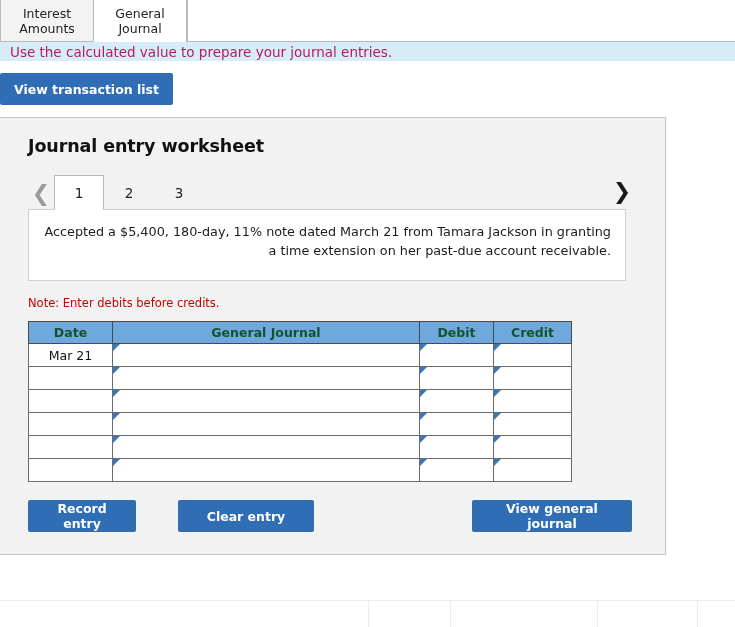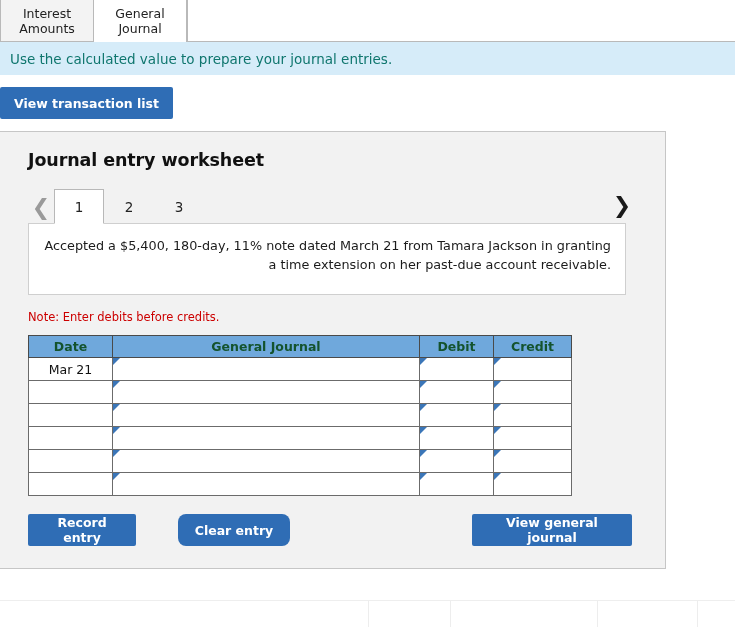--- a/index.html
+++ b/index.html
@@ -48,26 +48,26 @@
     border-bottom: 1px solid #b9b9b9;
     background: #ffffff;
   }
   .tab.inactive {
     border-bottom: 1px solid #b9b9b9;
   }
 
   
   .banner {
     background: #d6ecf9;
-    height: 33px;
+    height: 19px;
     display: flex;
     align-items: center;
     padding: 0 10px;
     font-size: 13.5px;
-    color: #0f766e;
+    color: #be185d;
   }
 
   
   .toolbar {
     padding: 12px 0 12px 0;
     background: #ffffff;
   }
   .btn {
     display: inline-flex;
     align-items: center;
@@ -227,21 +227,21 @@
 
   
   .actions {
     margin-top: 18px;
     display: flex;
     align-items: center;
     width: 604px;
     position: relative;
   }
   .btn-record { width: 108px; }
-  .btn-clear { width: 112px; margin-left: 42px; border-radius: 8px; }
+  .btn-clear { width: 136px; margin-left: 42px; }
   .btn-viewgj { width: 160px; position: absolute; right: 0; }
 
   
   .footer-area {
     position: absolute;
     left: 0; top: 600px;
     width: 735px; height: 27px;
     background: #ffffff;
     border-top: 1px solid #eeeeee;
   }

